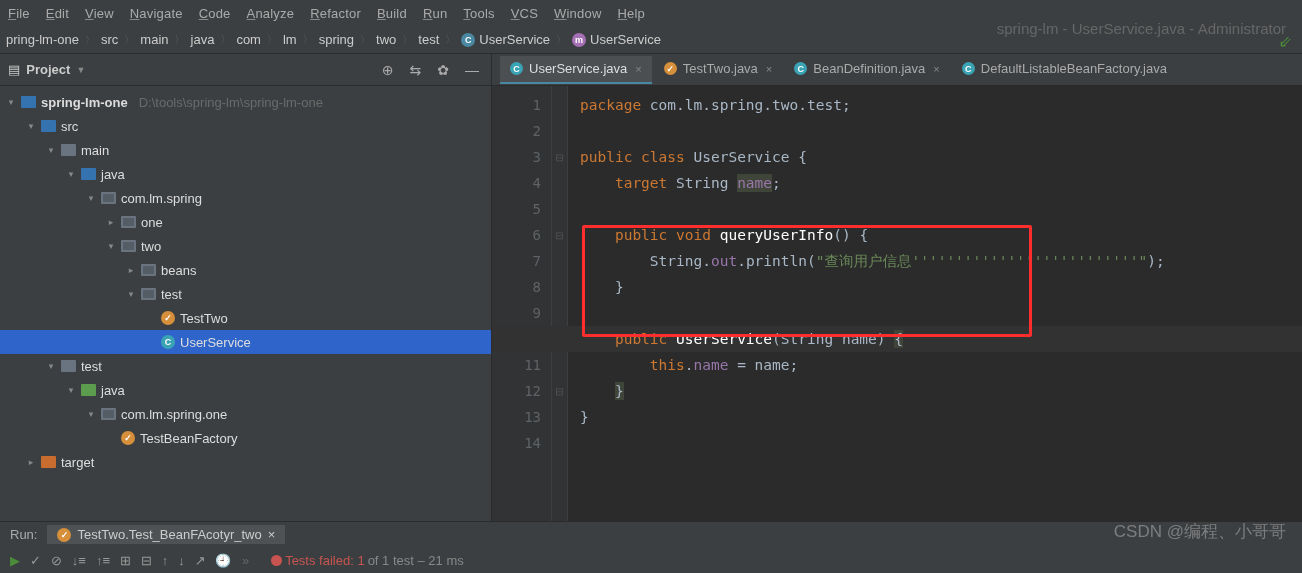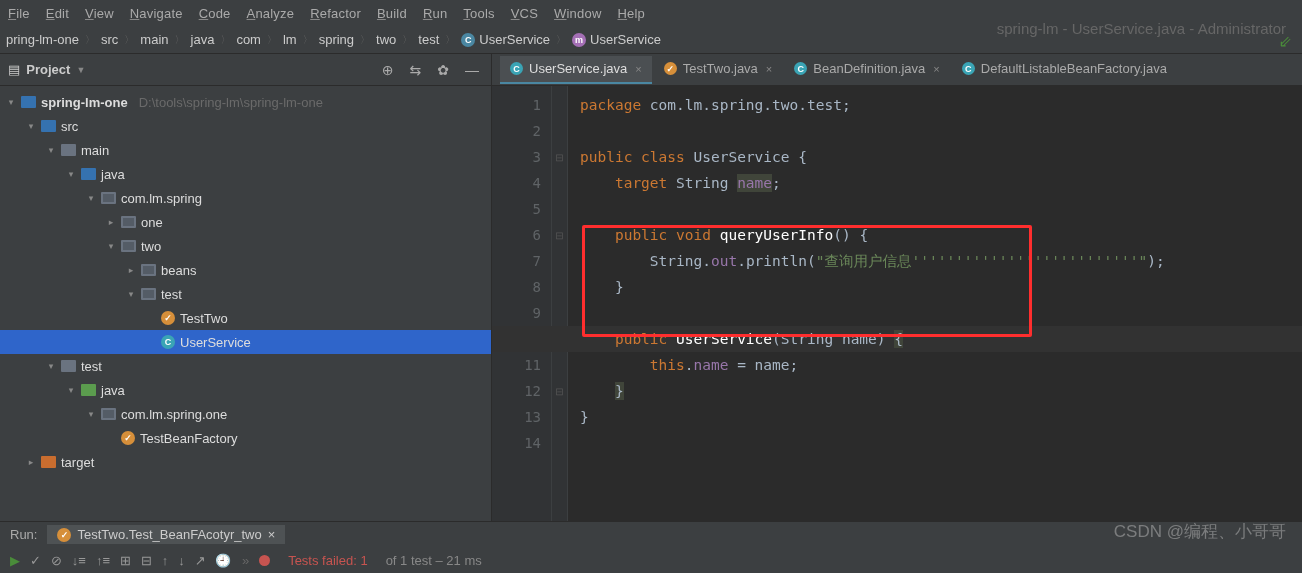--- a/index.html
+++ b/index.html
@@ -59,21 +59,21 @@
 .hl-line { position:absolute; left:0; right:0; top:calc(6px + 9*26px); height:26px; background:#323232; z-index:0; }
 .red-box { position:absolute; border:3px solid #ff2e2e; left:582px; top:calc(6px + 8*26px + 11px); width:450px; height:112px; z-index:2; pointer-events:none; border-radius:2px; }
 .code .ln { position:relative; z-index:1; color:#a9b7c6; }
 
 .run-bar { height:26px; background:#3c3f41; border-top:1px solid #2b2b2b; display:flex; align-items:center; padding:0 10px; gap:10px; }
 .run-bar .lbl { color:#aaa; }
 .run-tab { background:#4e5254; padding:2px 10px; display:flex; align-items:center; gap:6px; color:#ccc; }
 .run-toolbar { height:26px; background:#3c3f41; display:flex; align-items:center; padding:0 10px; gap:10px; }
 .run-toolbar .play { color:#4a8c3a; font-size:13px; }
 .run-toolbar .icon { color:#999; font-size:13px; cursor:pointer; }
-.run-status { display:flex; align-items:center; gap:18px; }
+.run-status { display:flex; align-items:center; gap:3px; margin-left:12px; }
 .run-status .fail { color:#c75450; }
 .run-status .dim { color:#888; }
 .red-dot { width:11px; height:11px; border-radius:50%; background:#c75450; }
 
 .watermark { position:absolute; right:16px; bottom:30px; color:rgba(200,200,200,.45); font-size:17px; pointer-events:none; }
 </style>
 </head>
 <body>
 
 <div class="titlebar">spring-lm - UserService.java - Administrator</div>

